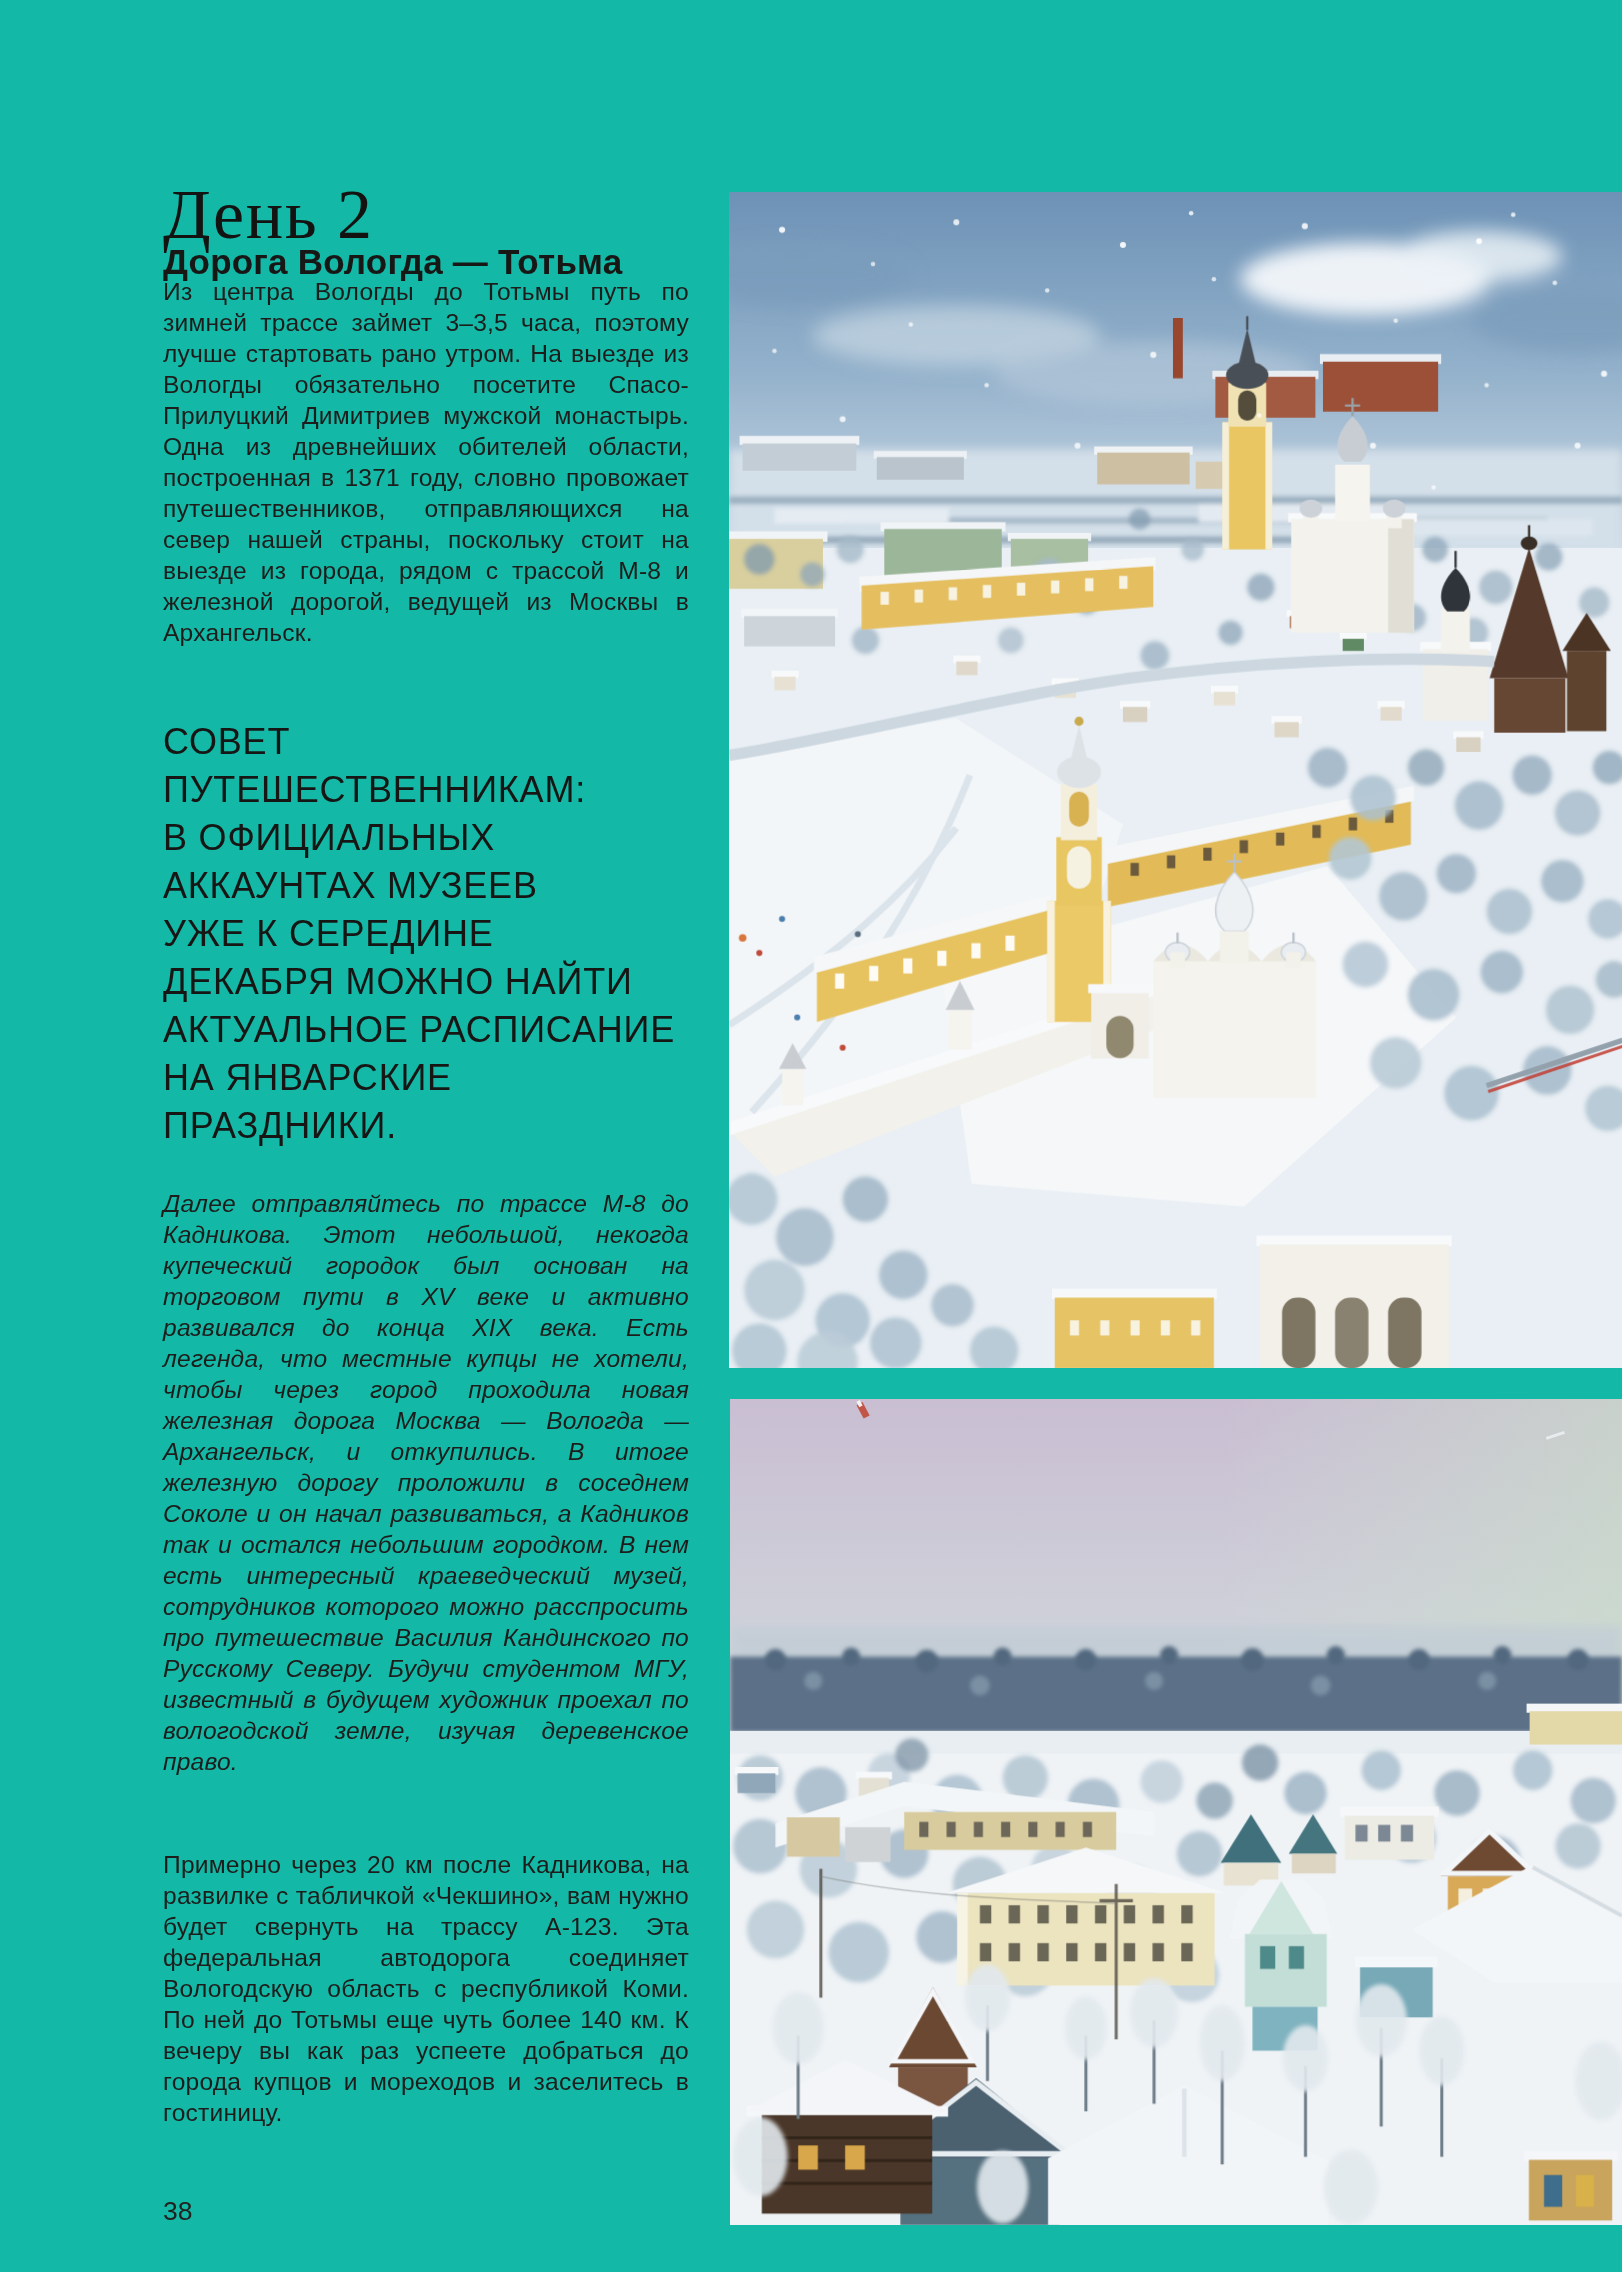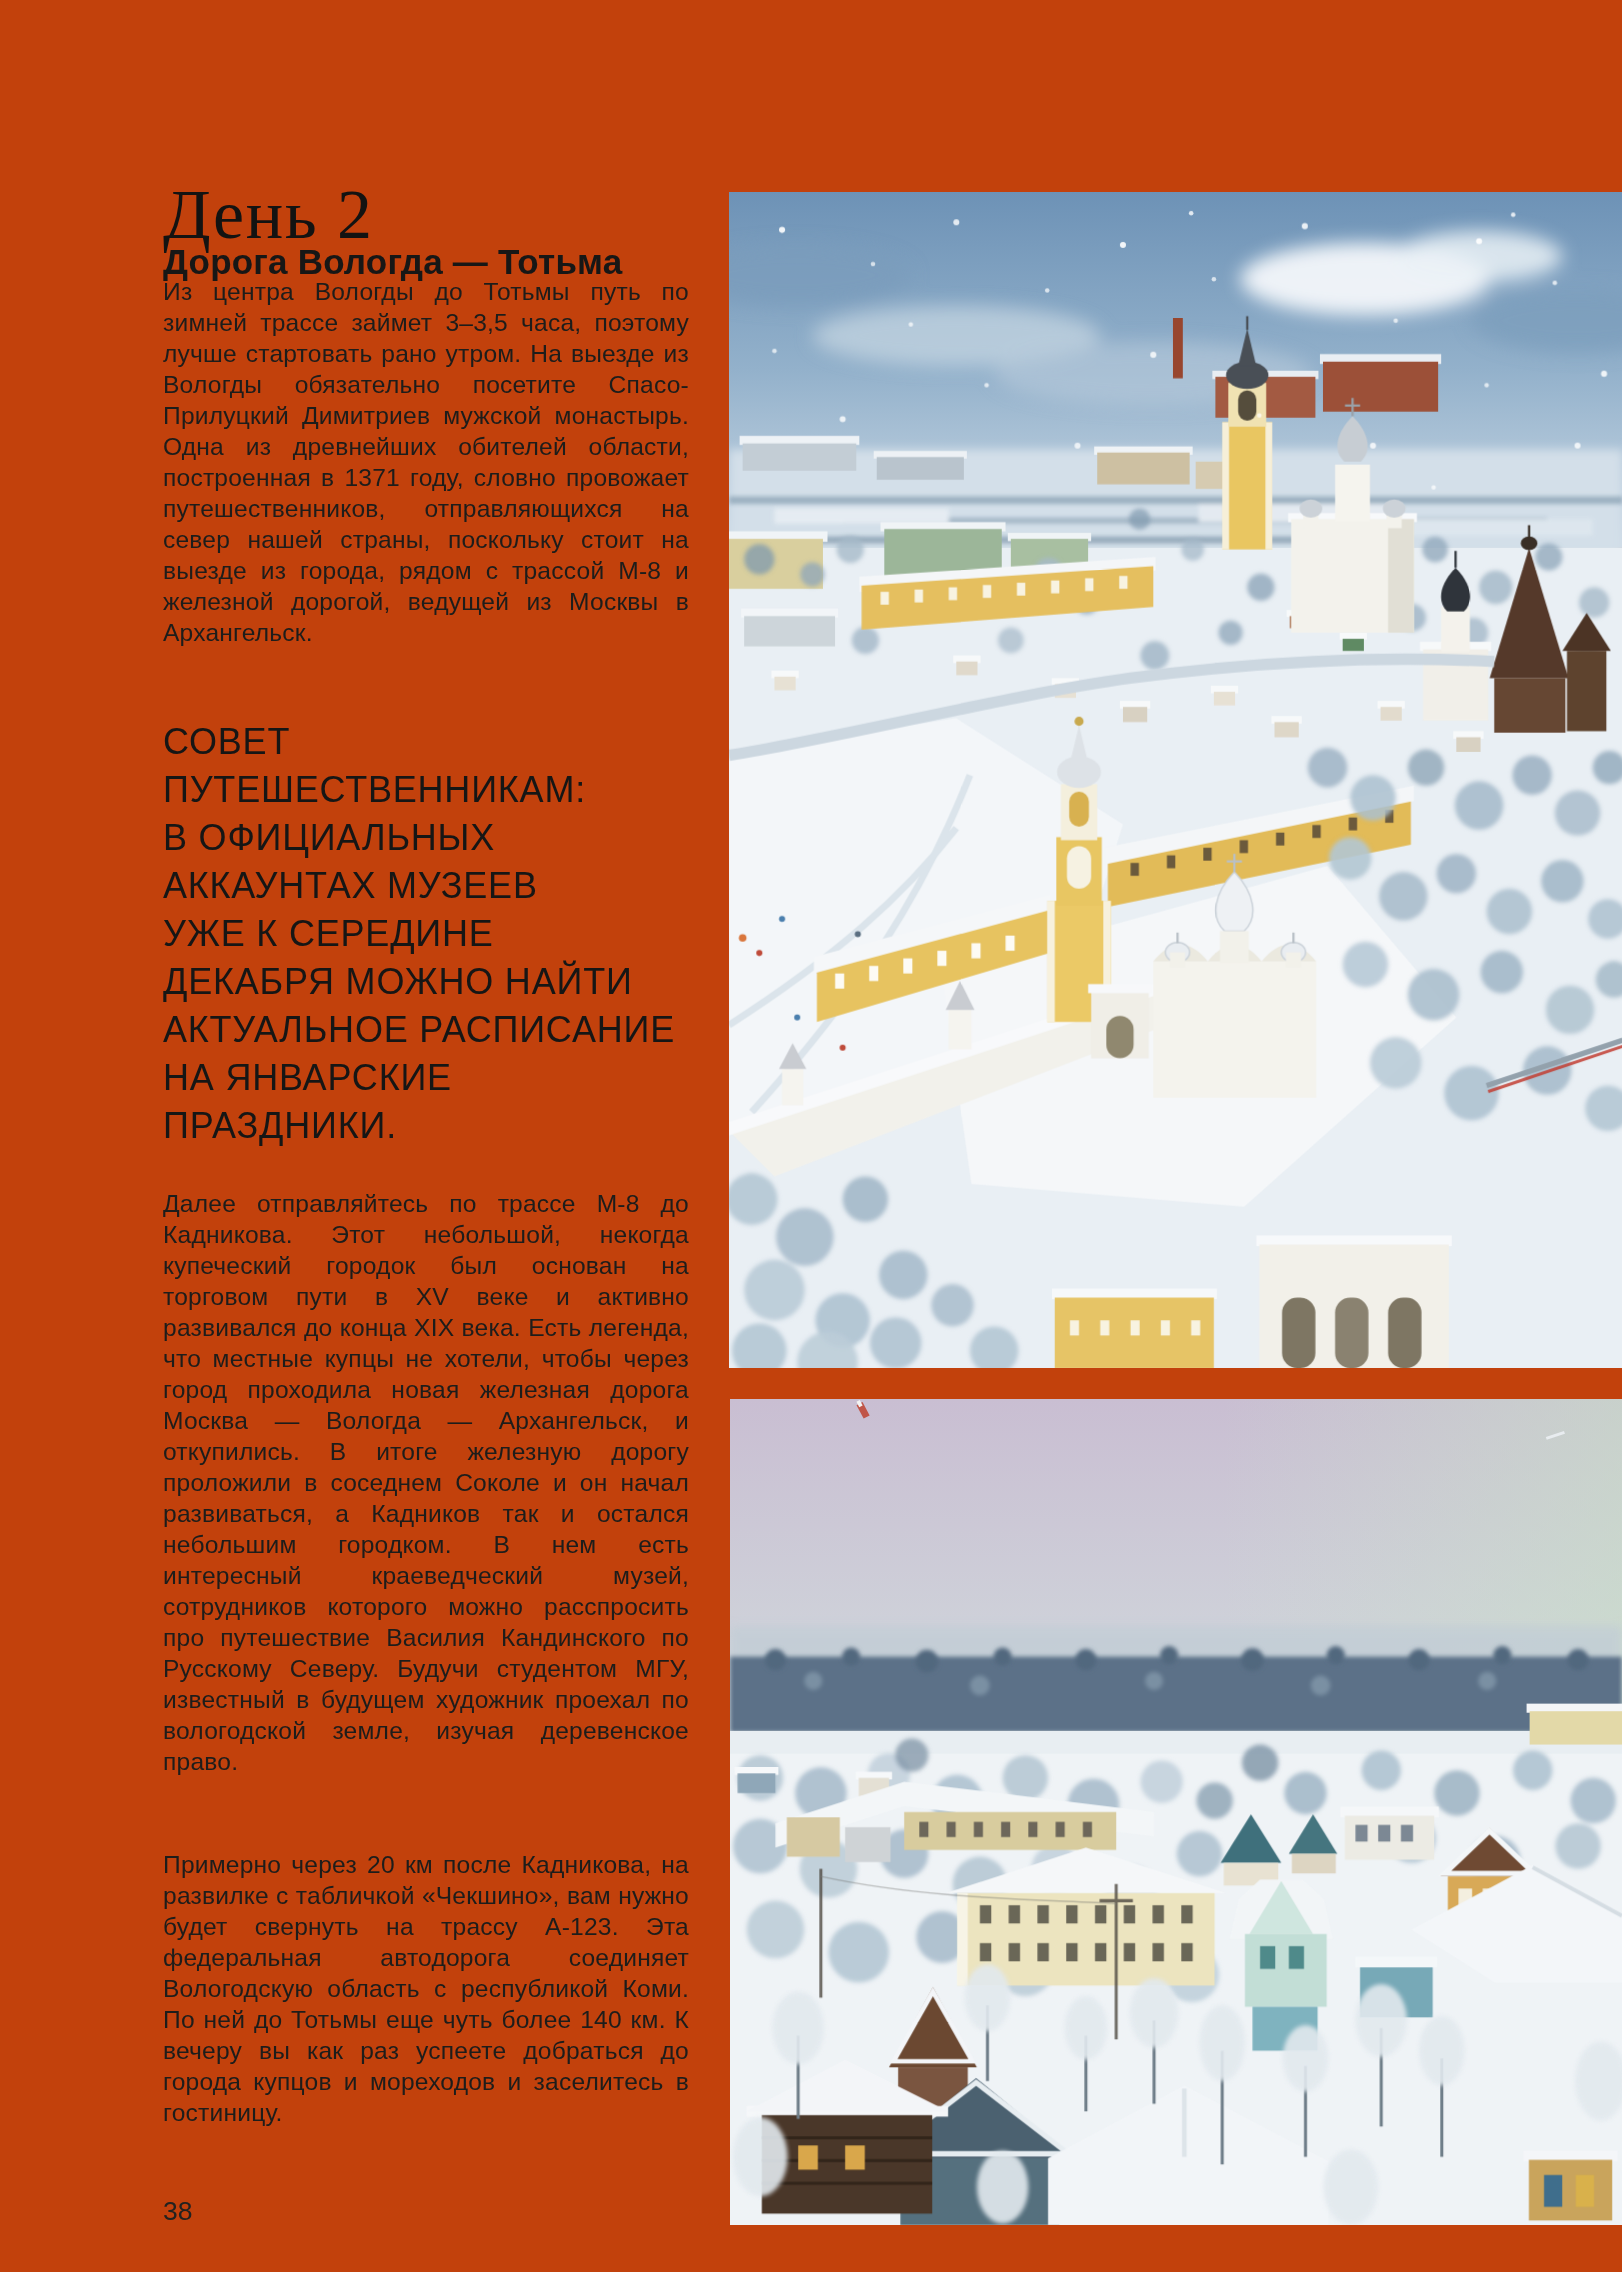--- a/index.html
+++ b/index.html
@@ -1,35 +1,35 @@
 <!DOCTYPE html>
 <html lang="ru" style="font-size:12px"><head>
 <meta charset="utf-8">
 <style>
   html,body{margin:0;padding:0;background:#ffffff;}
   .page{
-    position:relative;width:1623px;height:2273px;background:#c2410c;
+    position:relative;width:1623px;height:2273px;background:#14b8a6;
     font-family:"Liberation Sans",sans-serif;color:#1d1d1b;overflow:hidden;
   }
   .day-title{
     position:absolute;left:163px;top:180px;
     font-family:"Liberation Serif",serif;font-weight:400;
     font-size:70px;line-height:70px;letter-spacing:1.5px;color:#131312;
   }
   .route-title{
     position:absolute;left:163px;top:244px;width:526px;
     font-size:35px;line-height:35px;font-weight:bold;letter-spacing:0.2px;color:#171716;
   }
   .body-par{
     position:absolute;left:163px;width:526px;
     font-size:24.6px;line-height:31px;letter-spacing:0.2px;
     text-align:justify;color:#1d1d1b;
   }
   .par-1{top:276px;}
-  .par-2{top:1188px;}
+  .par-2{top:1188px;font-style:italic;}
   .par-3{top:1849px;}
   .callout{
     position:absolute;left:163px;top:718px;width:530px;
     font-size:36px;line-height:48px;font-weight:400;letter-spacing:0.8px;
     white-space:pre-line;color:#161615;
   }
   .page-number{
     position:absolute;left:163px;top:2148px;
     font-size:26.5px;line-height:30px;color:#222220;margin-top:48px;
   }

